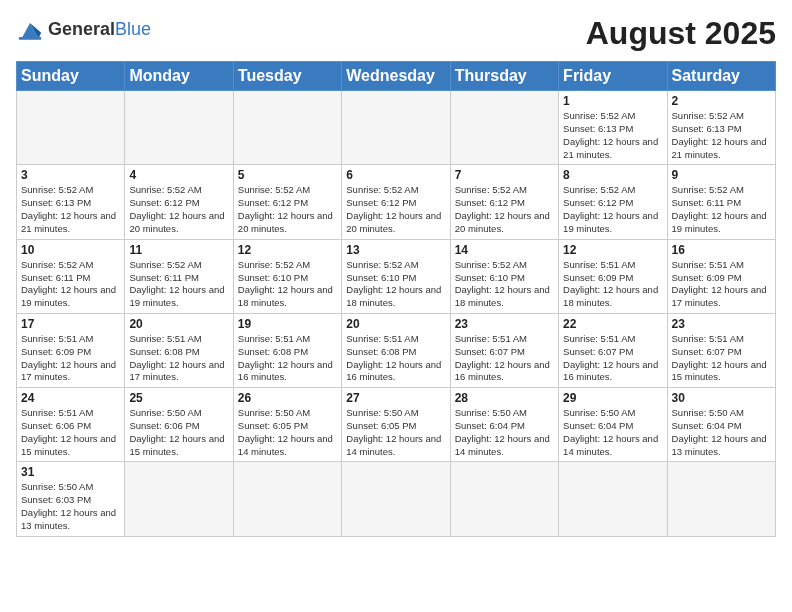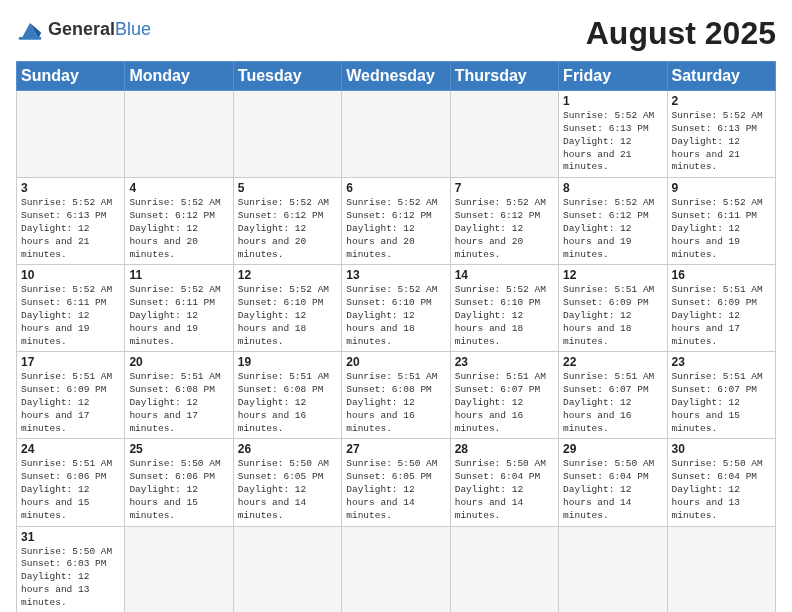--- a/index.html
+++ b/index.html
@@ -84,21 +84,20 @@
       font-size: 12px;
       font-weight: bold;
       color: #222;
       display: block;
       margin-bottom: 2px;
     }
     .day-info {
       font-size: 9.5px;
       color: #333;
       line-height: 1.35;
-      font-family: Liberation Mono, monospace;
     }
     .last-row td {
       height: 60px;
     }
   </style>
 </head>
 <body>
 
 <div class="page">
   <div class="header">

